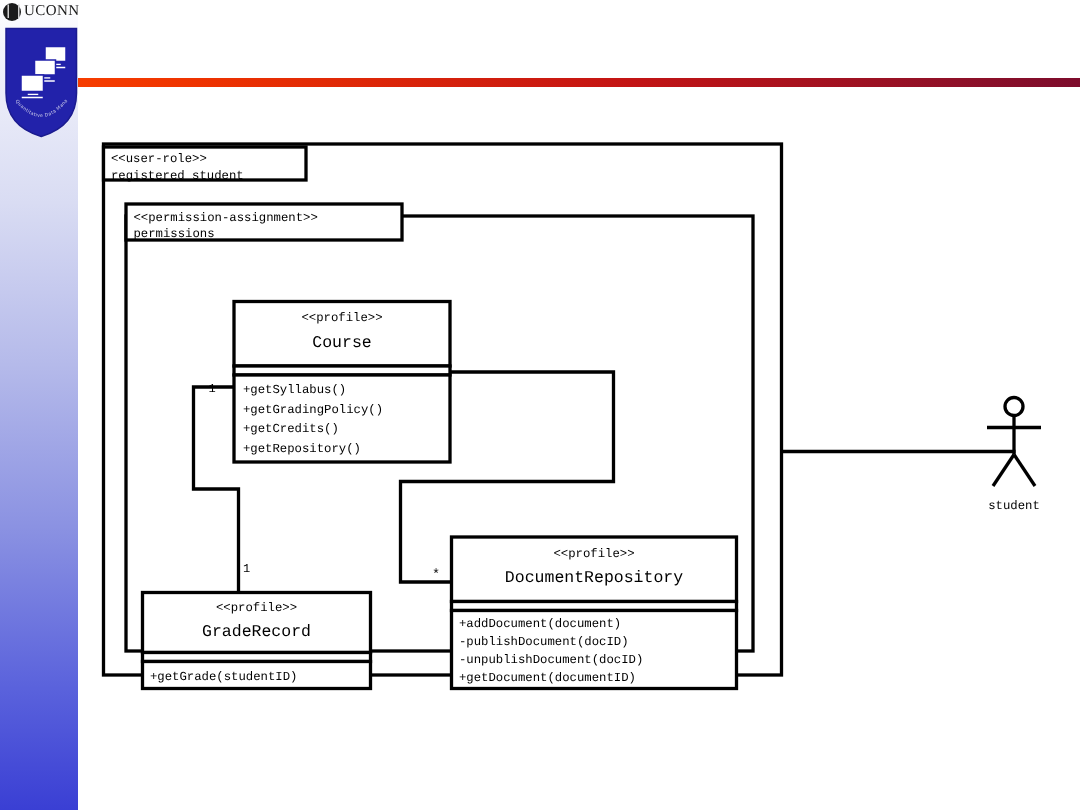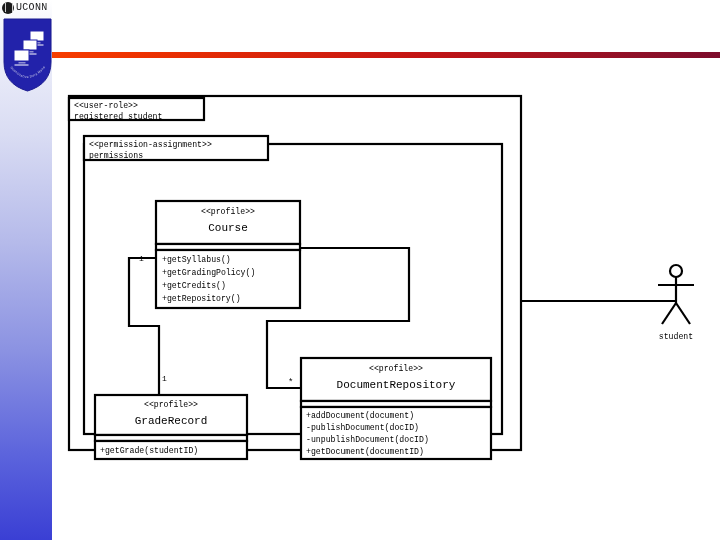--- a/index.html
+++ b/index.html
@@ -55,21 +55,21 @@
   }
   #uconn-wordmark .seal::before {
     content: "";
     position: absolute;
     left: 3px; top: 1.5px;
     width: 6px; height: 9px;
     border-left: 1px solid #cfcfcf;
     border-right: 1px solid #cfcfcf;
   }
   #uconn-wordmark .wordtext {
-    font-family: Liberation Mono, monospace;
+    font-family: Liberation Serif, serif;
     font-size: 10px;
     letter-spacing: 0.3px;
     color: #1a1a1a;
     line-height: 1;
   }
 
   
   #shield-emblem {
     position: absolute;
     left: 3px; top: 18px;

